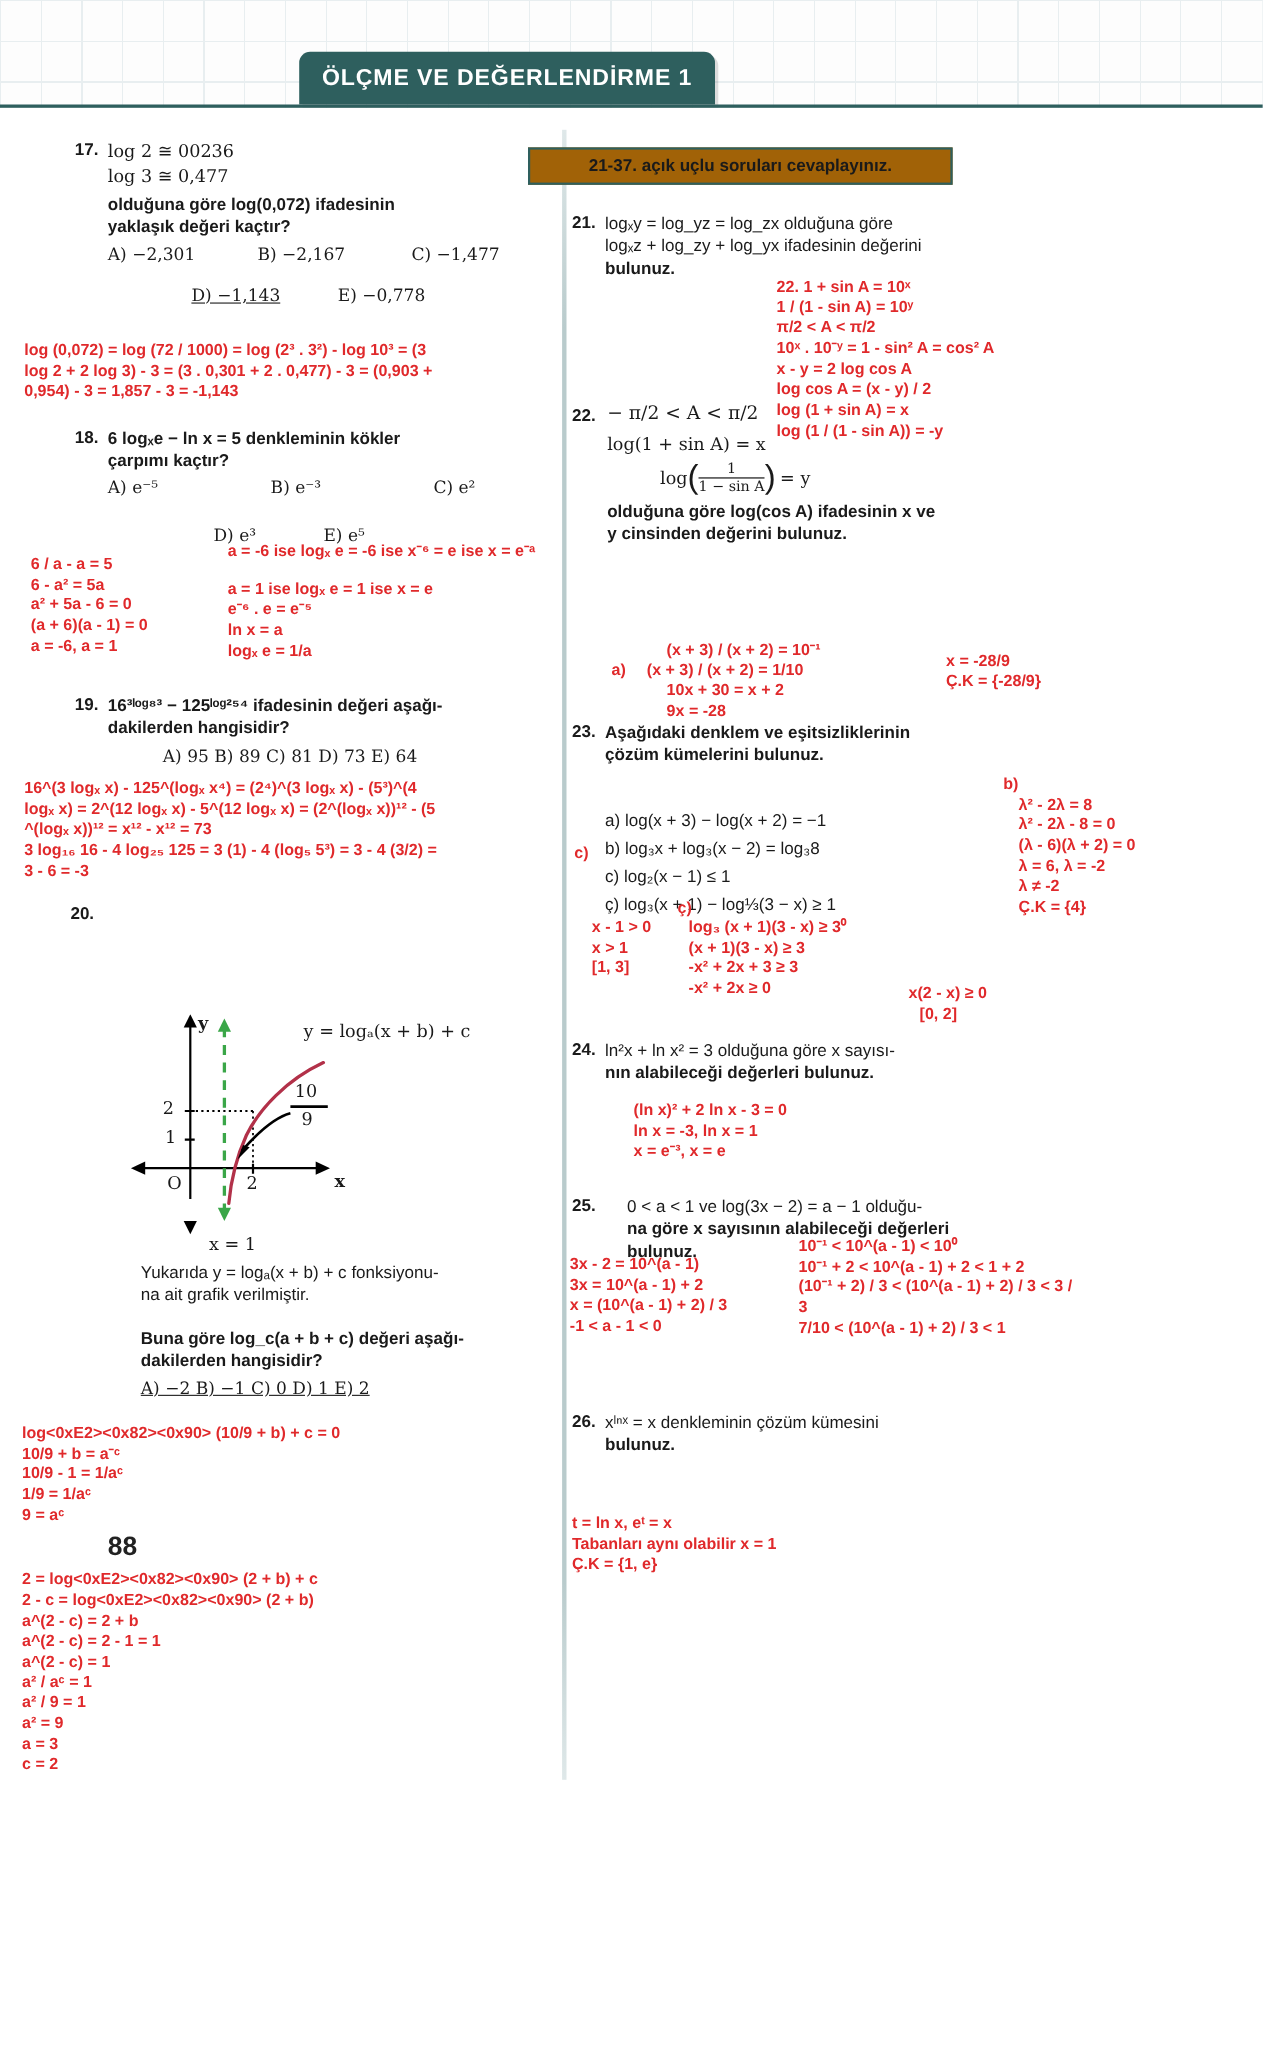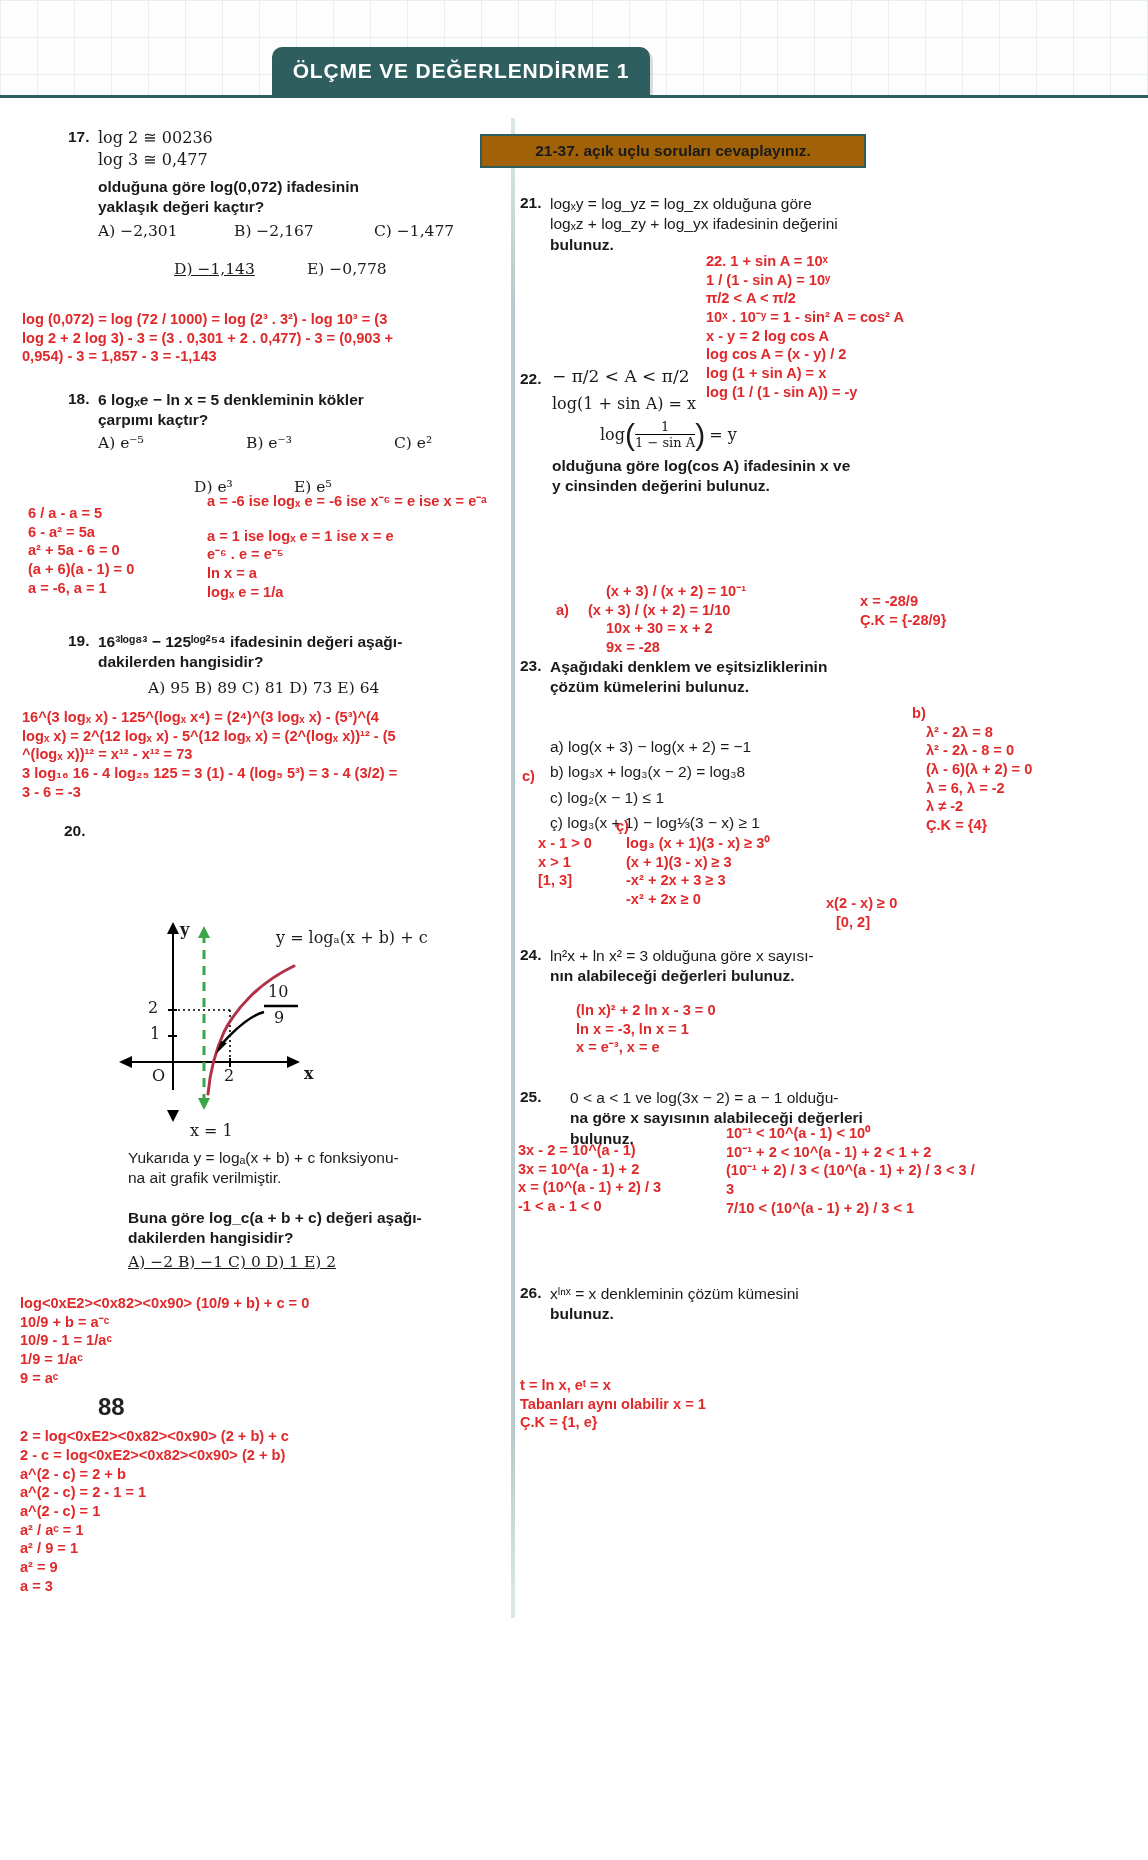--- a/index.html
+++ b/index.html
@@ -230,20 +230,21 @@
     <div style="height:40px;"></div>
     <div class="red">2 = log&lt;0xE2&gt;&lt;0x82&gt;&lt;0x90&gt; (2 + b) + c</div>
     <div class="red">2 - c = log&lt;0xE2&gt;&lt;0x82&gt;&lt;0x90&gt; (2 + b)</div>
     <div class="red">a^(2 - c) = 2 + b</div>
     <div class="red">a^(2 - c) = 2 - 1 = 1</div>
     <div class="red">a^(2 - c) = 1</div>
     <div class="red">a² / aᶜ = 1</div>
     <div class="red">a² / 9 = 1</div>
     <div class="red">a² = 9</div>
     <div class="red">a = 3</div>
+    <div class="red">c = 2</div>
   </div>
 
   <div class="pagenum">88</div>
 </div>
 
 <div id="openended-box">
   <span>21-37. açık uçlu soruları cevaplayınız.</span>
 </div>
 
 <div class="col" id="col-right">

